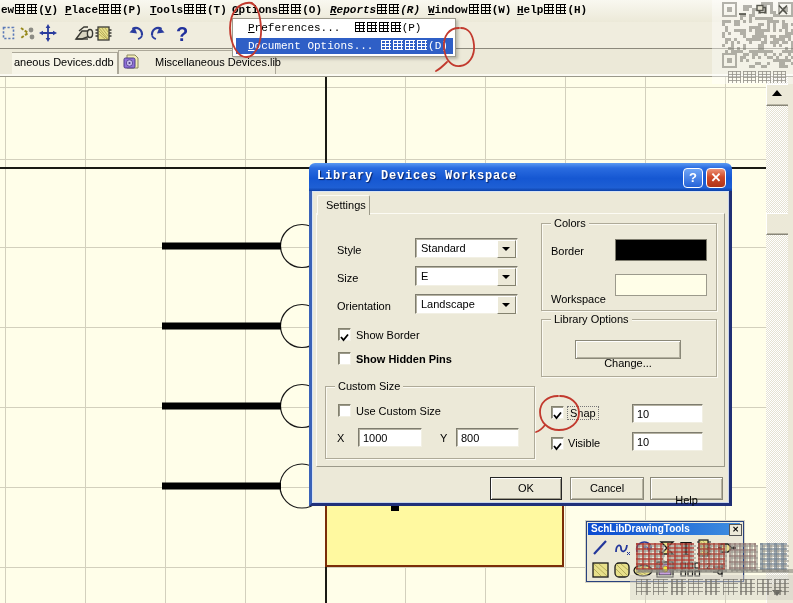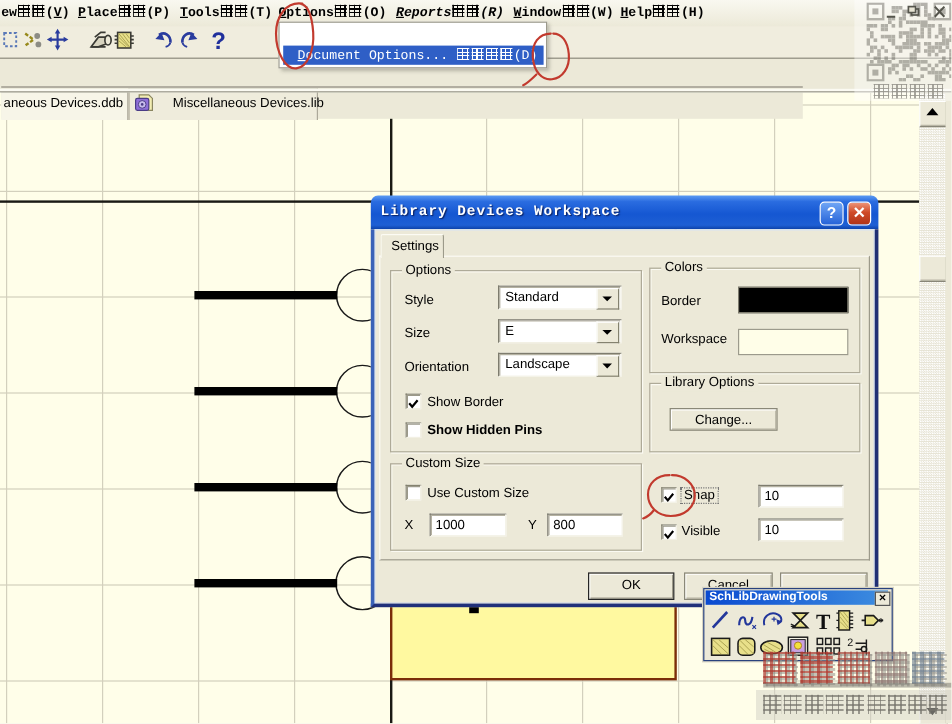--- a/index.html
+++ b/index.html
@@ -10,21 +10,21 @@
 .cj{display:inline-block;width:10px;height:10px;margin:0 1px;vertical-align:-1px;
  background:repeating-linear-gradient(180deg,currentColor 0 1px,transparent 1px 3px),
  repeating-linear-gradient(90deg,currentColor 0 1px,transparent 1px 4px);}
 .mono{font-family:"Liberation Mono",monospace;}
 
 #menubar{left:0;top:0;width:793px;height:22px;background:linear-gradient(180deg,#F9F8F0,#ECE9D8);}
 .mitem{position:absolute;top:4px;font:bold 11px "Liberation Mono",monospace;color:#000;white-space:nowrap;}
 
 #toolbar{left:0;top:22px;width:793px;height:26px;background:#F0EDDE;border-bottom:1px solid #8C897C;}
 
-#tabrow{left:1px;top:48px;width:668px;height:26px;background:#ECE9D8;border-top:1px solid #8C897C;margin-top:24px;}
+#tabrow{left:12px;top:48px;width:668px;height:26px;background:#ECE9D8;border-top:1px solid #8C897C;}
 .tab1{position:absolute;left:0;top:3px;width:105px;height:23px;background:#F7F5E8;border:1px solid #ACA899;border-bottom:none;border-left:none;}
 .tab2{position:absolute;left:106px;top:1px;width:156px;height:25px;background:#EFECdc;border:1px solid #ACA899;border-bottom:none;}
 .tabtxt{position:absolute;top:7px;font-size:11px;color:#000;white-space:nowrap;}
 #tabline{left:0;top:74px;width:793px;height:2px;background:#FBFAF2;border-bottom:1px solid #9A988A;}
 
 #editor{left:0;top:77px;width:766px;height:526px;background:#FFFEE9;}
 
 #sbar{left:766px;top:77px;width:22px;height:526px;background:repeating-conic-gradient(#FFFFFF 0% 25%,#E5E2D2 0% 50%) 0 0/2px 2px;}
 .sbtn{position:absolute;left:0;width:22px;background:#ECE9D8;border:1px solid #888678;border-top-color:#FFF;border-left-color:#FFF;box-shadow:inset -1px -1px 0 #B9B6A5;}
 
@@ -40,21 +40,21 @@
 .combo{position:absolute;width:103px;height:20px;background:#fff;border:1px solid #7E7C6E;border-right-color:#F2F0E4;border-bottom-color:#F2F0E4;box-shadow:inset 1px 1px 0 #B5B2A2;box-sizing:border-box;font-size:11px;}
 .combo .tx{position:absolute;left:5px;top:3px;}
 .cbtn{position:absolute;right:1px;top:1px;width:17px;height:16px;background:#ECE9D8;border:1px solid #FFF;border-right-color:#84826F;border-bottom-color:#84826F;}
 .cbtn:after{content:"";position:absolute;left:4px;top:6px;border:4px solid transparent;border-top:4px solid #000;}
 .chk{position:absolute;width:13px;height:13px;background:#fff;border:1px solid #84826F;border-right-color:#F2F0E4;border-bottom-color:#F2F0E4;box-shadow:inset 1px 1px 0 #9B998A;box-sizing:border-box;}
 .btn{position:absolute;background:#ECE9D8;border:1px solid #8A8878;box-shadow:inset 1px 1px 0 #FFFFFF, inset -1px -1px 0 #B4B1A0;font-size:11px;color:#000;text-align:center;box-sizing:border-box;}
 
 #ddmenu{left:232px;top:18px;width:224px;height:39px;background:#fff;border:1px solid #9C9A8C;box-shadow:2px 2px 3px rgba(80,80,70,.35);box-sizing:border-box;}
 .mdrop{position:absolute;font:11px "Liberation Mono",monospace;white-space:nowrap;}
 
-#slt{left:586px;top:490px;width:156px;height:59px;background:#ECE9D8;border:1px solid #29427E;box-shadow:0 0 0 1px #D6D3C2;}
+#slt{left:586px;top:521px;width:156px;height:59px;background:#ECE9D8;border:1px solid #29427E;box-shadow:0 0 0 1px #D6D3C2;}
 #slttitle{position:absolute;left:1px;top:1px;width:152px;height:12px;background:linear-gradient(90deg,#0A4AD0,#3E8EE0);}
 
 .wz{display:inline-block;position:absolute;
  background:repeating-linear-gradient(180deg,currentColor 0 2px,transparent 2px 5px),
  repeating-linear-gradient(90deg,currentColor 0 2px,transparent 2px 6px);}
 </style>
 </head>
 <body>
 <div id="app">
 
@@ -168,36 +168,34 @@
   <span class="mitem" style="left:65px;"><u>P</u>lace<i class="cj"></i><i class="cj"></i>(P)</span>
   <span class="mitem" style="left:150px;"><u>T</u>ools<i class="cj"></i><i class="cj"></i>(T)</span>
   <span class="mitem" style="left:232px;"><u>O</u>ptions<i class="cj"></i><i class="cj"></i>(O)</span>
   <span class="mitem" style="left:330px;font-style:italic;"><u>R</u>eports<i class="cj"></i><i class="cj"></i>(R)</span>
   <span class="mitem" style="left:428px;"><u>W</u>indow<i class="cj"></i><i class="cj"></i>(W)</span>
   <span class="mitem" style="left:517px;"><u>H</u>elp<i class="cj"></i><i class="cj"></i>(H)</span>
 </div>
 
 <div class="abs" id="ddmenu"></div>
 <div class="abs" style="left:236px;top:38px;width:217px;height:16px;background:#2F5FC6;"></div>
+<span class="mdrop" style="left:248px;top:22px;color:#000;"><u>P</u>references...&nbsp;&nbsp;<i class="cj"></i><i class="cj"></i><i class="cj"></i><i class="cj"></i>(P)</span>
 <span class="mdrop" style="left:248px;top:40px;color:#fff;"><u>D</u>ocument Options...&nbsp;<i class="cj"></i><i class="cj"></i><i class="cj"></i><i class="cj"></i>(D)</span>
 
 <div class="abs" id="dlg">
   <div id="dlgtitle"></div>
   <div class="abs mono" style="left:8px;top:6px;font-weight:bold;font-size:12px;letter-spacing:0.8px;color:#fff;text-shadow:1px 1px 1px rgba(10,30,90,.95);">Library Devices Workspace</div>
   <div class="tbtn" style="left:374px;background:linear-gradient(180deg,#6FA5F5,#2663D8);">?</div>
   <div class="tbtn" style="left:397px;background:linear-gradient(180deg,#ED9377,#CF4A28 45%,#B03418);">✕</div>
   <div id="dlgbody"></div>
 
   <div class="abs" style="left:8px;top:32px;width:51px;height:19px;background:#ECE9D8;border:1px solid #9C9A8A;border-bottom:none;border-top-color:#FCFBF4;border-left-color:#FCFBF4;border-radius:2px 2px 0 0;z-index:2;"></div>
   <div class="lab" style="left:17px;top:36px;z-index:3;">Settings</div>
   <div class="abs" style="left:7px;top:50px;width:409px;height:254px;background:#ECE9D8;border:1px solid #9C9A8A;border-top-color:#FCFBF4;border-left-color:#FCFBF4;box-sizing:border-box;"></div>
 
-  <div class="grp" style="left:16px;top:62px;width:208px;height:150px;">
-        <span class="grplab">Options</span>
-      </div>
   <div class="grp" style="left:232px;top:60px;width:174px;height:86px;">
         <span class="grplab">Colors</span>
       </div>
   <div class="grp" style="left:232px;top:156px;width:174px;height:56px;">
         <span class="grplab">Library Options</span>
       </div>
   <div class="grp" style="left:16px;top:223px;width:208px;height:71px;">
         <span class="grplab">Custom Size</span>
       </div>
 
@@ -218,24 +216,24 @@
       </div>
   <div class="chk" style="left:29px;top:165px;"><svg width="11" height="11" viewBox="0 0 11 11">
           <path d="M2 5 L4.5 8 L9 2.5" stroke="#000" stroke-width="1.8" fill="none"></path>
         </svg></div>
   <div class="lab" style="left:47px;top:166px;">Show Border</div>
   <div class="chk" style="left:29px;top:189px;"></div>
   <div class="lab" style="left:47px;top:190px;font-weight:bold;">Show Hidden Pins</div>
 
   <div class="lab" style="left:242px;top:82px;">Border</div>
   <div class="abs" style="left:306px;top:76px;width:90px;height:20px;background:#000;border:1px solid #7E7C6E;"></div>
-  <div class="lab" style="left:242px;top:114px;">Workspace</div>
+  <div class="lab" style="left:242px;top:130px;">Workspace</div>
   <div class="abs" style="left:306px;top:111px;width:90px;height:20px;background:#FFFEE8;border:1px solid #9C9A8C;"></div>
 
-  <div class="btn" style="left:249px;top:177px;width:90px;height:19px;padding-top:3px;">Change...</div>
+  <div class="btn" style="left:266px;top:177px;width:106px;height:19px;padding-top:16px;">Change...</div>
 
   <div class="chk" style="left:29px;top:241px;"></div>
   <div class="lab" style="left:47px;top:242px;">Use Custom Size</div>
   <div class="lab" style="left:28px;top:269px;">X</div>
   <div class="field" style="left:49px;top:265px;width:64px;height:19px;">1000</div>
   <div class="lab" style="left:131px;top:269px;">Y</div>
   <div class="field" style="left:147px;top:265px;width:63px;height:19px;">800</div>
 
   <div class="chk" style="left:242px;top:243px;"><svg width="11" height="11" viewBox="0 0 11 11">
           <path d="M2 5 L4.5 8 L9 2.5" stroke="#000" stroke-width="1.8" fill="none"></path>

